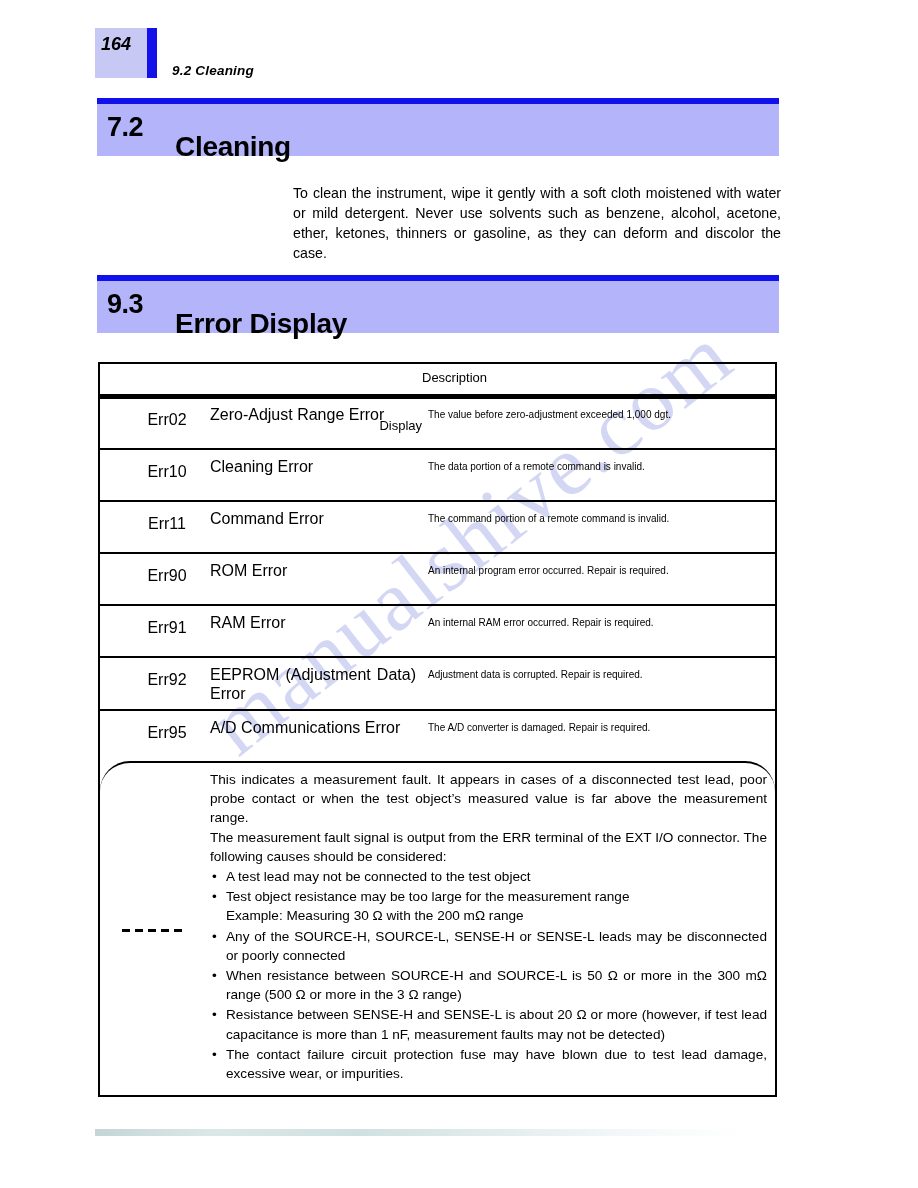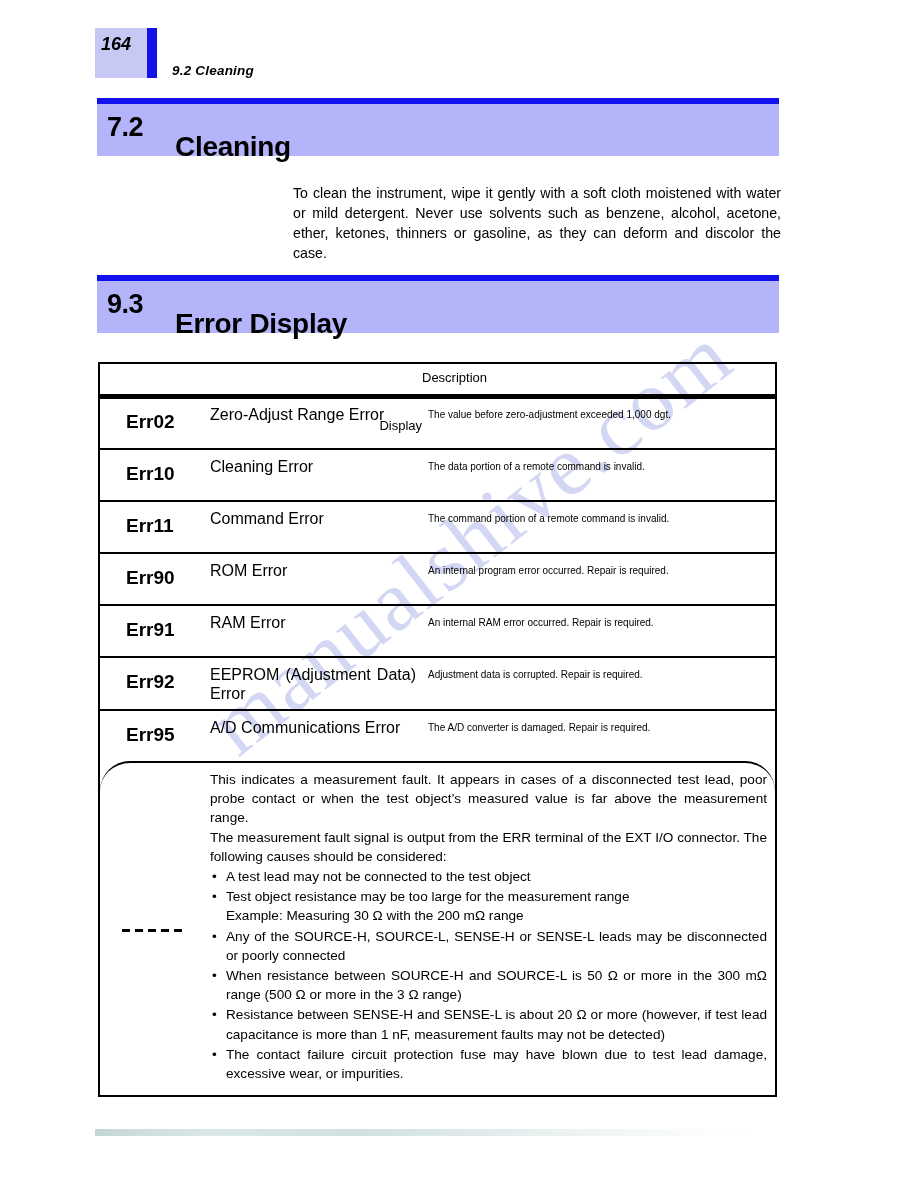--- a/index.html
+++ b/index.html
@@ -199,22 +199,23 @@
     border-top: 2px solid #000;
     min-height: 34px;
     box-sizing: border-box;
   }
   .erow:first-of-type { border-top: 3px solid #000; }
   .c-code {
     width: 108px;
     flex: 0 0 108px;
     box-sizing: border-box;
     padding: 13px 0 6px 26px;
-    font-size: 19px;
-    font-weight: bold;
+    font-size: 16px;
+    font-weight: normal;
+    text-align: center;
   }
   .c-name {
     width: 214px;
     flex: 0 0 214px;
     box-sizing: border-box;
     padding: 7px 6px 6px 2px;
     font-size: 16px;
     line-height: 19px;
     text-align: justify;
     text-justify: inter-word;

